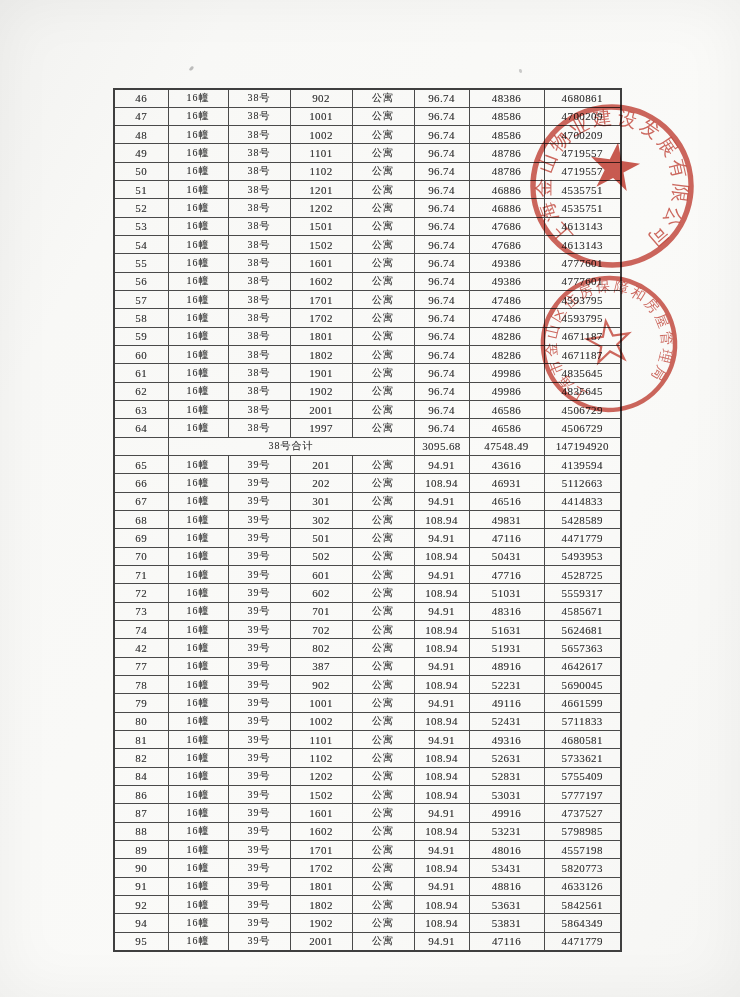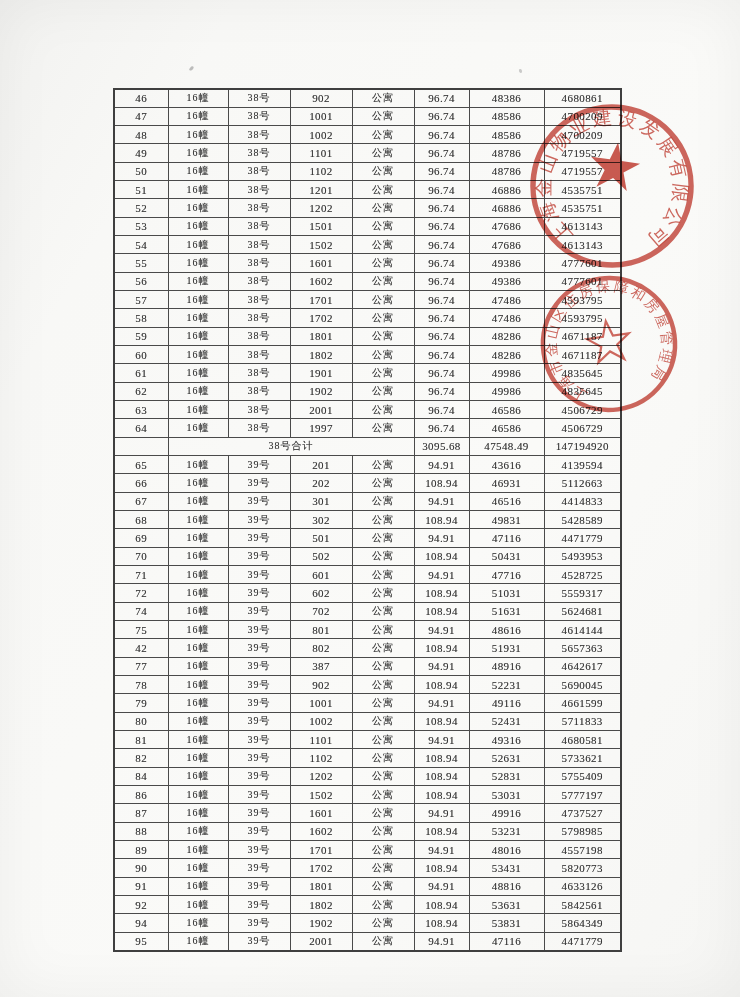--- a/index.html
+++ b/index.html
@@ -332,38 +332,38 @@
           <td>72</td>
           <td class="cjk">16幢</td>
           <td class="cjk">39号</td>
           <td>602</td>
           <td class="cjk">公寓</td>
           <td>108.94</td>
           <td>51031</td>
           <td>5559317</td>
         </tr>
         <tr>
+          <td>73</td>
+          <td class="cjk">16幢</td>
+          <td class="cjk">39号</td>
+          <td>701</td>
+          <td class="cjk">公寓</td>
+          <td>94.91</td>
+          <td>48316</td>
+          <td>4585671</td>
+        </tr>
+        <tr>
           <td>74</td>
           <td class="cjk">16幢</td>
           <td class="cjk">39号</td>
           <td>702</td>
           <td class="cjk">公寓</td>
           <td>108.94</td>
           <td>51631</td>
           <td>5624681</td>
-        </tr>
-        <tr>
-          <td>75</td>
-          <td class="cjk">16幢</td>
-          <td class="cjk">39号</td>
-          <td>801</td>
-          <td class="cjk">公寓</td>
-          <td>94.91</td>
-          <td>48616</td>
-          <td>4614144</td>
         </tr>
         <tr>
           <td>42</td>
           <td class="cjk">16幢</td>
           <td class="cjk">39号</td>
           <td>802</td>
           <td class="cjk">公寓</td>
           <td>108.94</td>
           <td>51931</td>
           <td>5657363</td>

